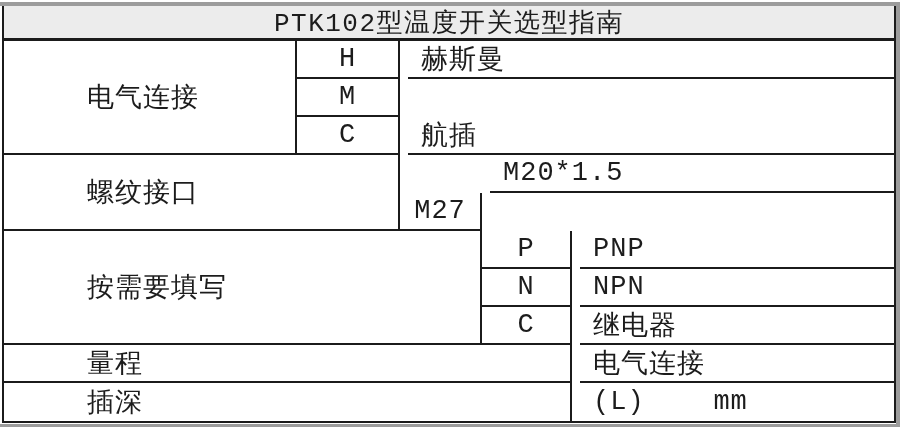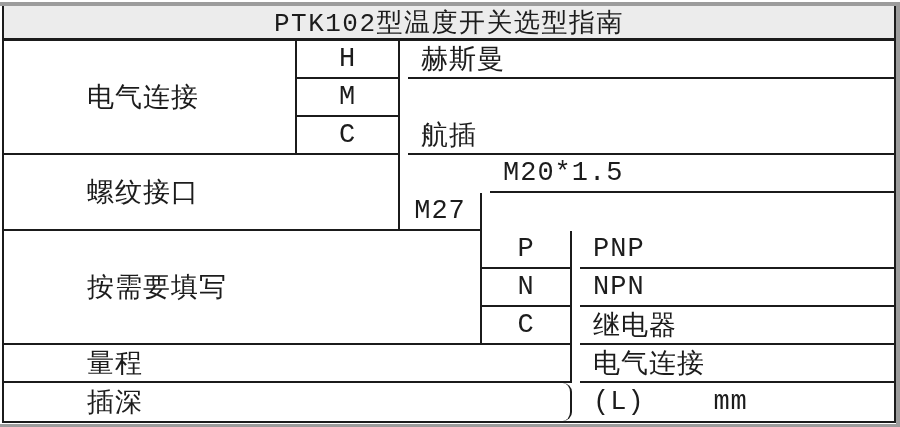--- a/index.html
+++ b/index.html
@@ -38,21 +38,21 @@
     letter-spacing: 1px;
     white-space: pre;
     overflow: hidden;
     background: #ffffff;
     font-family: Liberation Mono, monospace;
   }
   .center    { justify-content: center; }
   .val       { padding-left: 13px; margin-left: 8px; }
   .label-pad { padding-left: 83px; }
   .no-right  { border-right: none; }
-  .no-bottom { border-bottom: none; border-radius: 9px; }
+  .no-bottom { border-bottom: none; }
   .title-cell {
     background: #ececec;
     justify-content: center;
     font-size: 26px;
     letter-spacing: 1.5px;
     border-bottom-width: 3px;
   }
 </style>
 </head>
 <body>

